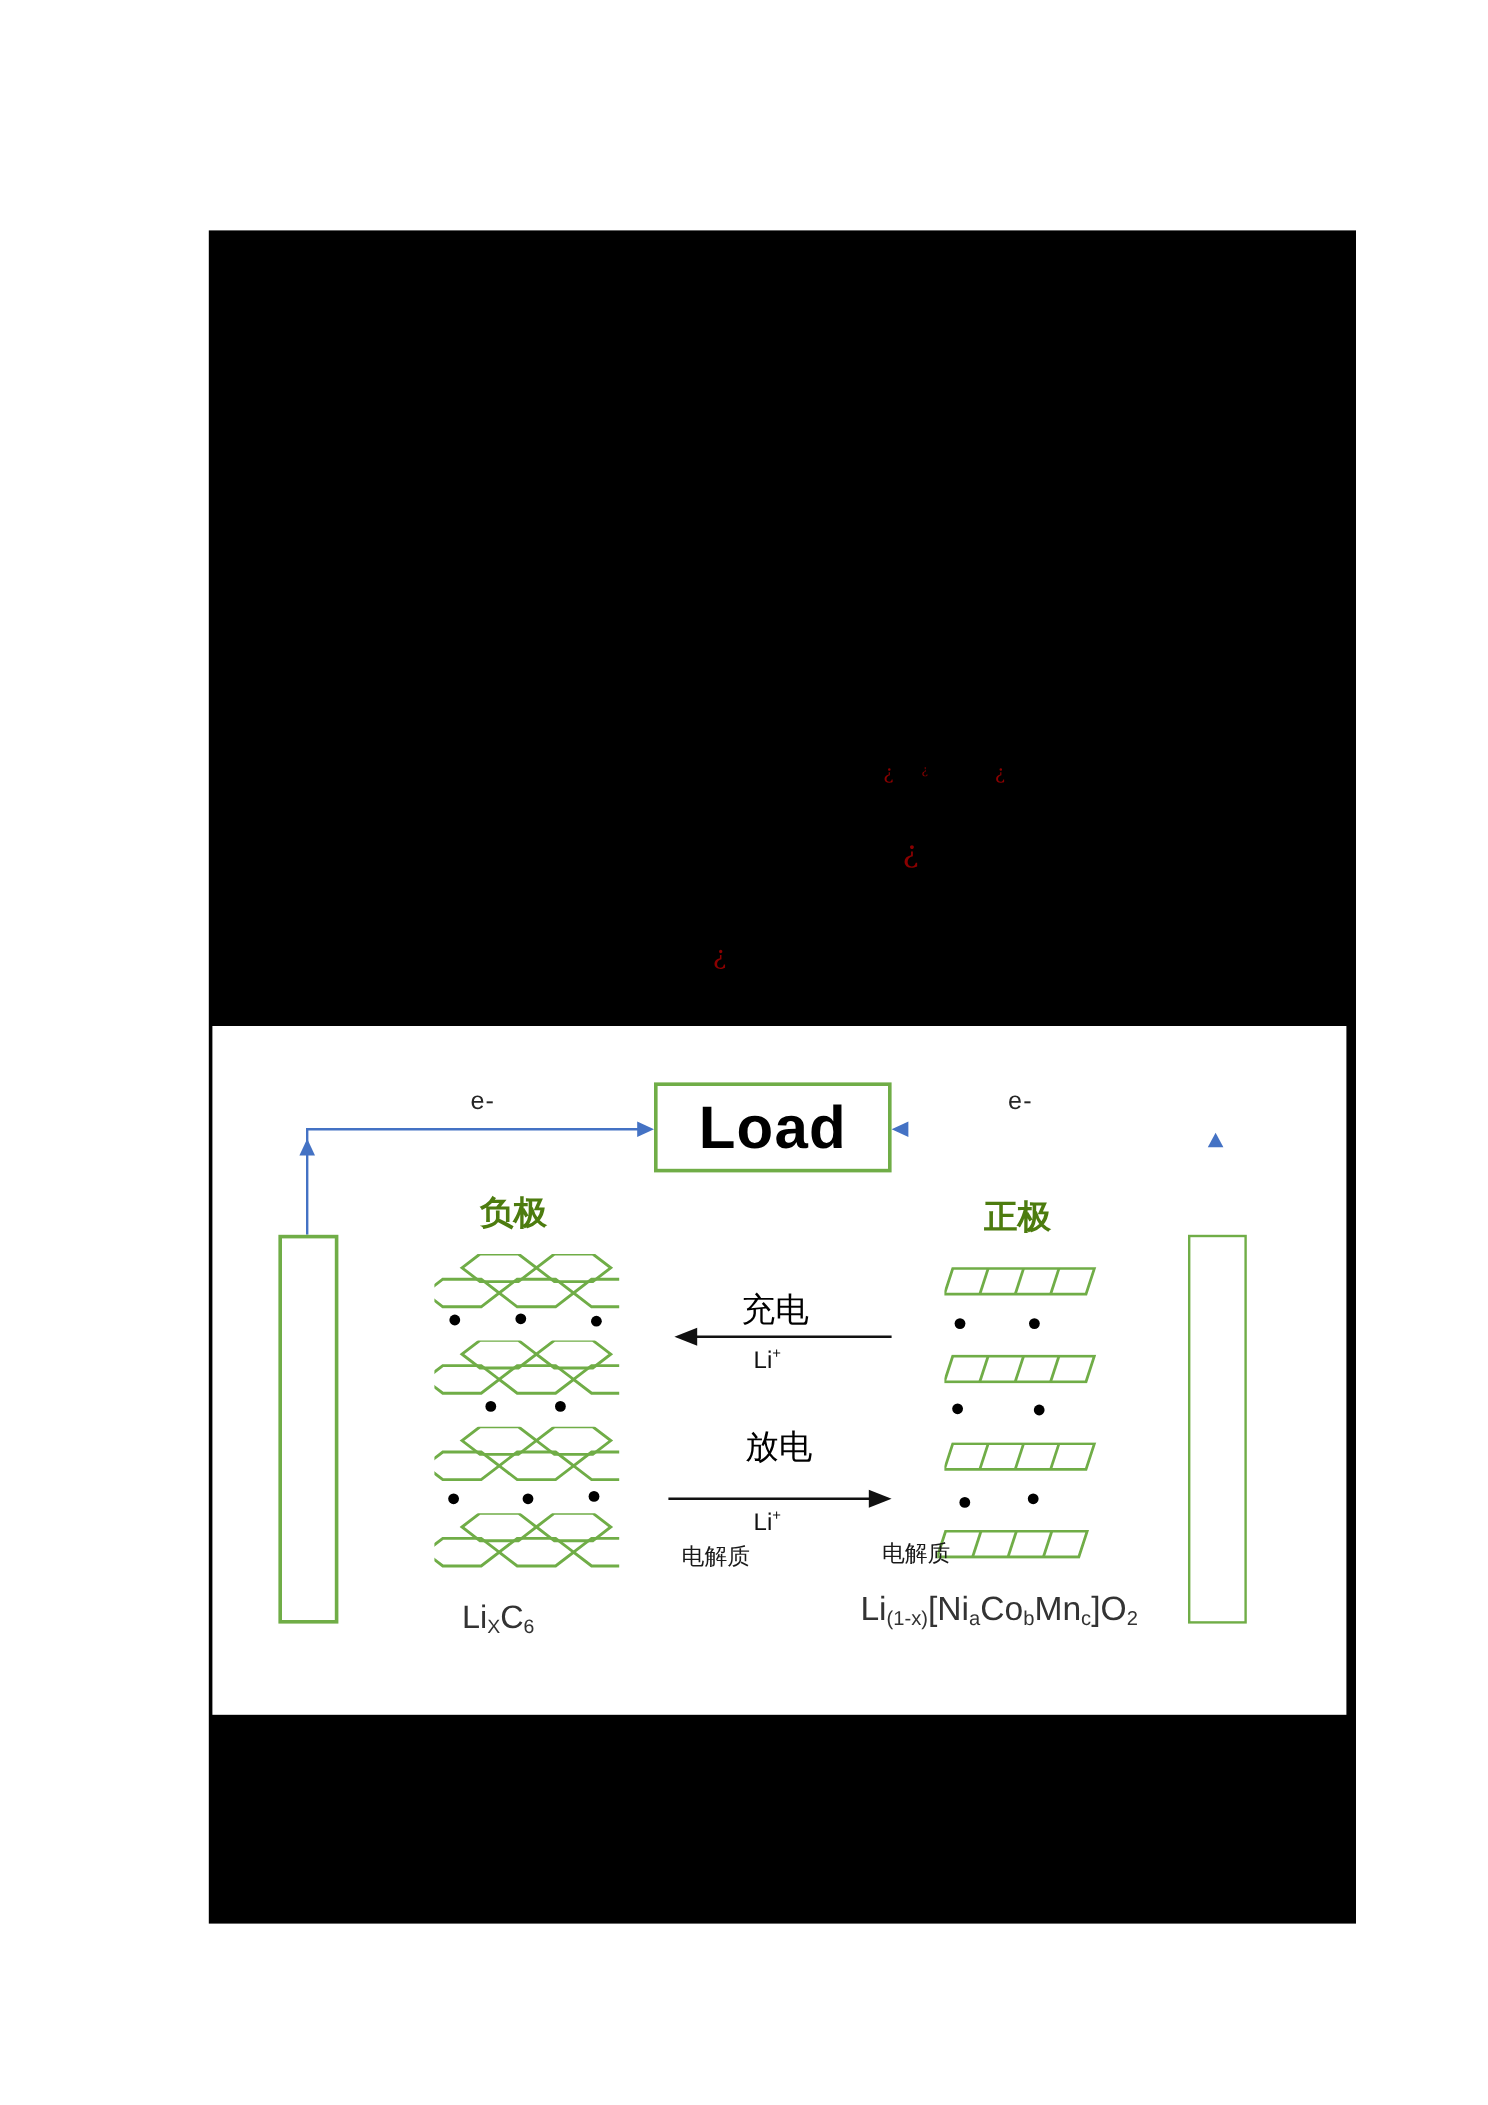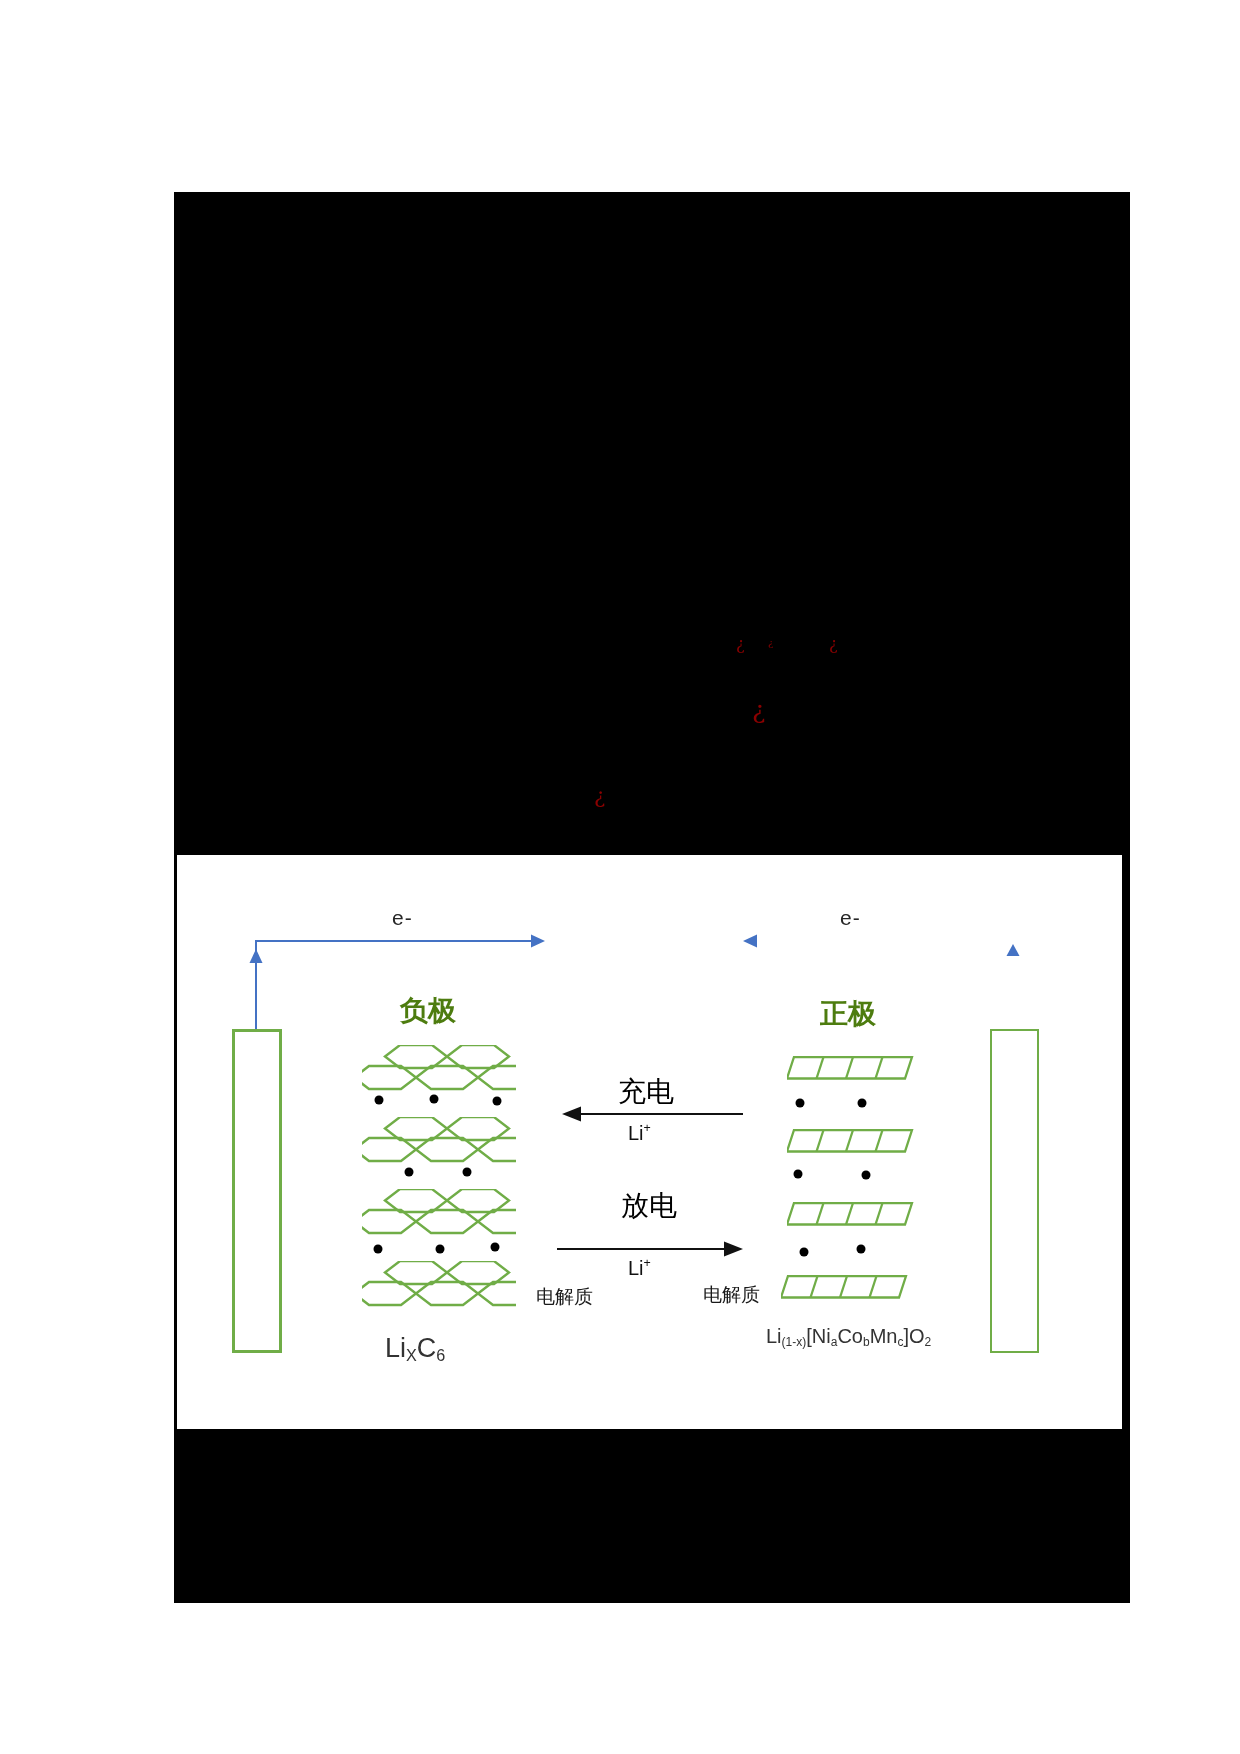--- a/index.html
+++ b/index.html
@@ -7,25 +7,25 @@
   #black-frame{left:174px;top:192px;width:956px;height:1411px;background:#000;position:absolute;}
   .red-mark{position:absolute;color:#8B0000;font-family:"DejaVu Serif",serif;line-height:1;user-select:none;}
   #white-panel{position:absolute;left:3px;top:663px;width:945px;height:574px;background:#fff;}
   .wire-svg{position:absolute;left:0;top:0;pointer-events:none;}
   .loadbox{position:absolute;left:368px;top:47px;width:198px;height:75px;border:3px solid #70AD47;box-sizing:border-box;display:flex;align-items:center;justify-content:center;font-size:50px;font-weight:700;color:#000;letter-spacing:1px;}
   .elabel{position:absolute;font-size:21px;color:#262626;letter-spacing:1px;}
   .polelabel{position:absolute;font-size:28px;font-weight:700;color:#4d7c0f;}
   .proc{position:absolute;font-size:28px;font-weight:400;color:#000000;}
   .ion{position:absolute;font-size:20px;color:#111;}
   .ion sup{font-size:62%;}
-  .elyte{position:absolute;font-size:19px;color:#1a1a1a;}
+  .elyte{position:absolute;font-size:19px;color:#1a1a1a;margin-left:32px;}
   .formula{position:absolute;color:#333;}
   .formula .sub{font-size:60%;vertical-align:-22%;}
   #formula-anode{left:208px;top:478px;font-size:27px;}
-  #formula-cathode{left:589px;top:470px;font-size:20px;}
+  #formula-cathode{left:540px;top:470px;font-size:28px;}
   .electrode{position:absolute;top:174px;width:50px;height:324px;box-sizing:border-box;background:#fff;}
   #electrode-left{left:55px;border:3px solid #70AD47;}
   #electrode-right{left:813px;width:49px;border:2px solid #70AD47;}
   .sheet{position:absolute;}
 </style>
 </head>
 <body>
 
 <div id="black-frame">
 
@@ -68,20 +68,23 @@
       <g fill="#000">
         <circle cx="623" cy="248" r="4.5"></circle>
           <circle cx="685" cy="248" r="4.5"></circle>
         <circle cx="621" cy="319" r="4.5"></circle>
           <circle cx="689" cy="320" r="4.5"></circle>
         <circle cx="627" cy="397" r="4.5"></circle>
           <circle cx="684" cy="394" r="4.5"></circle>
       </g>
     </svg>
 
+    <div class="loadbox">
+      <span>Load</span>
+    </div>
 
     <span class="elabel" style="left:215px;top:51px;">e-</span>
     <span class="elabel" style="left:663px;top:51px;">e-</span>
 
     <span class="polelabel" style="left:223px;top:137px;">负极</span>
     <span class="polelabel" style="left:643px;top:140px;">正极</span>
 
     <div class="electrode" id="electrode-left"></div>
     <div class="electrode" id="electrode-right"></div>
 

